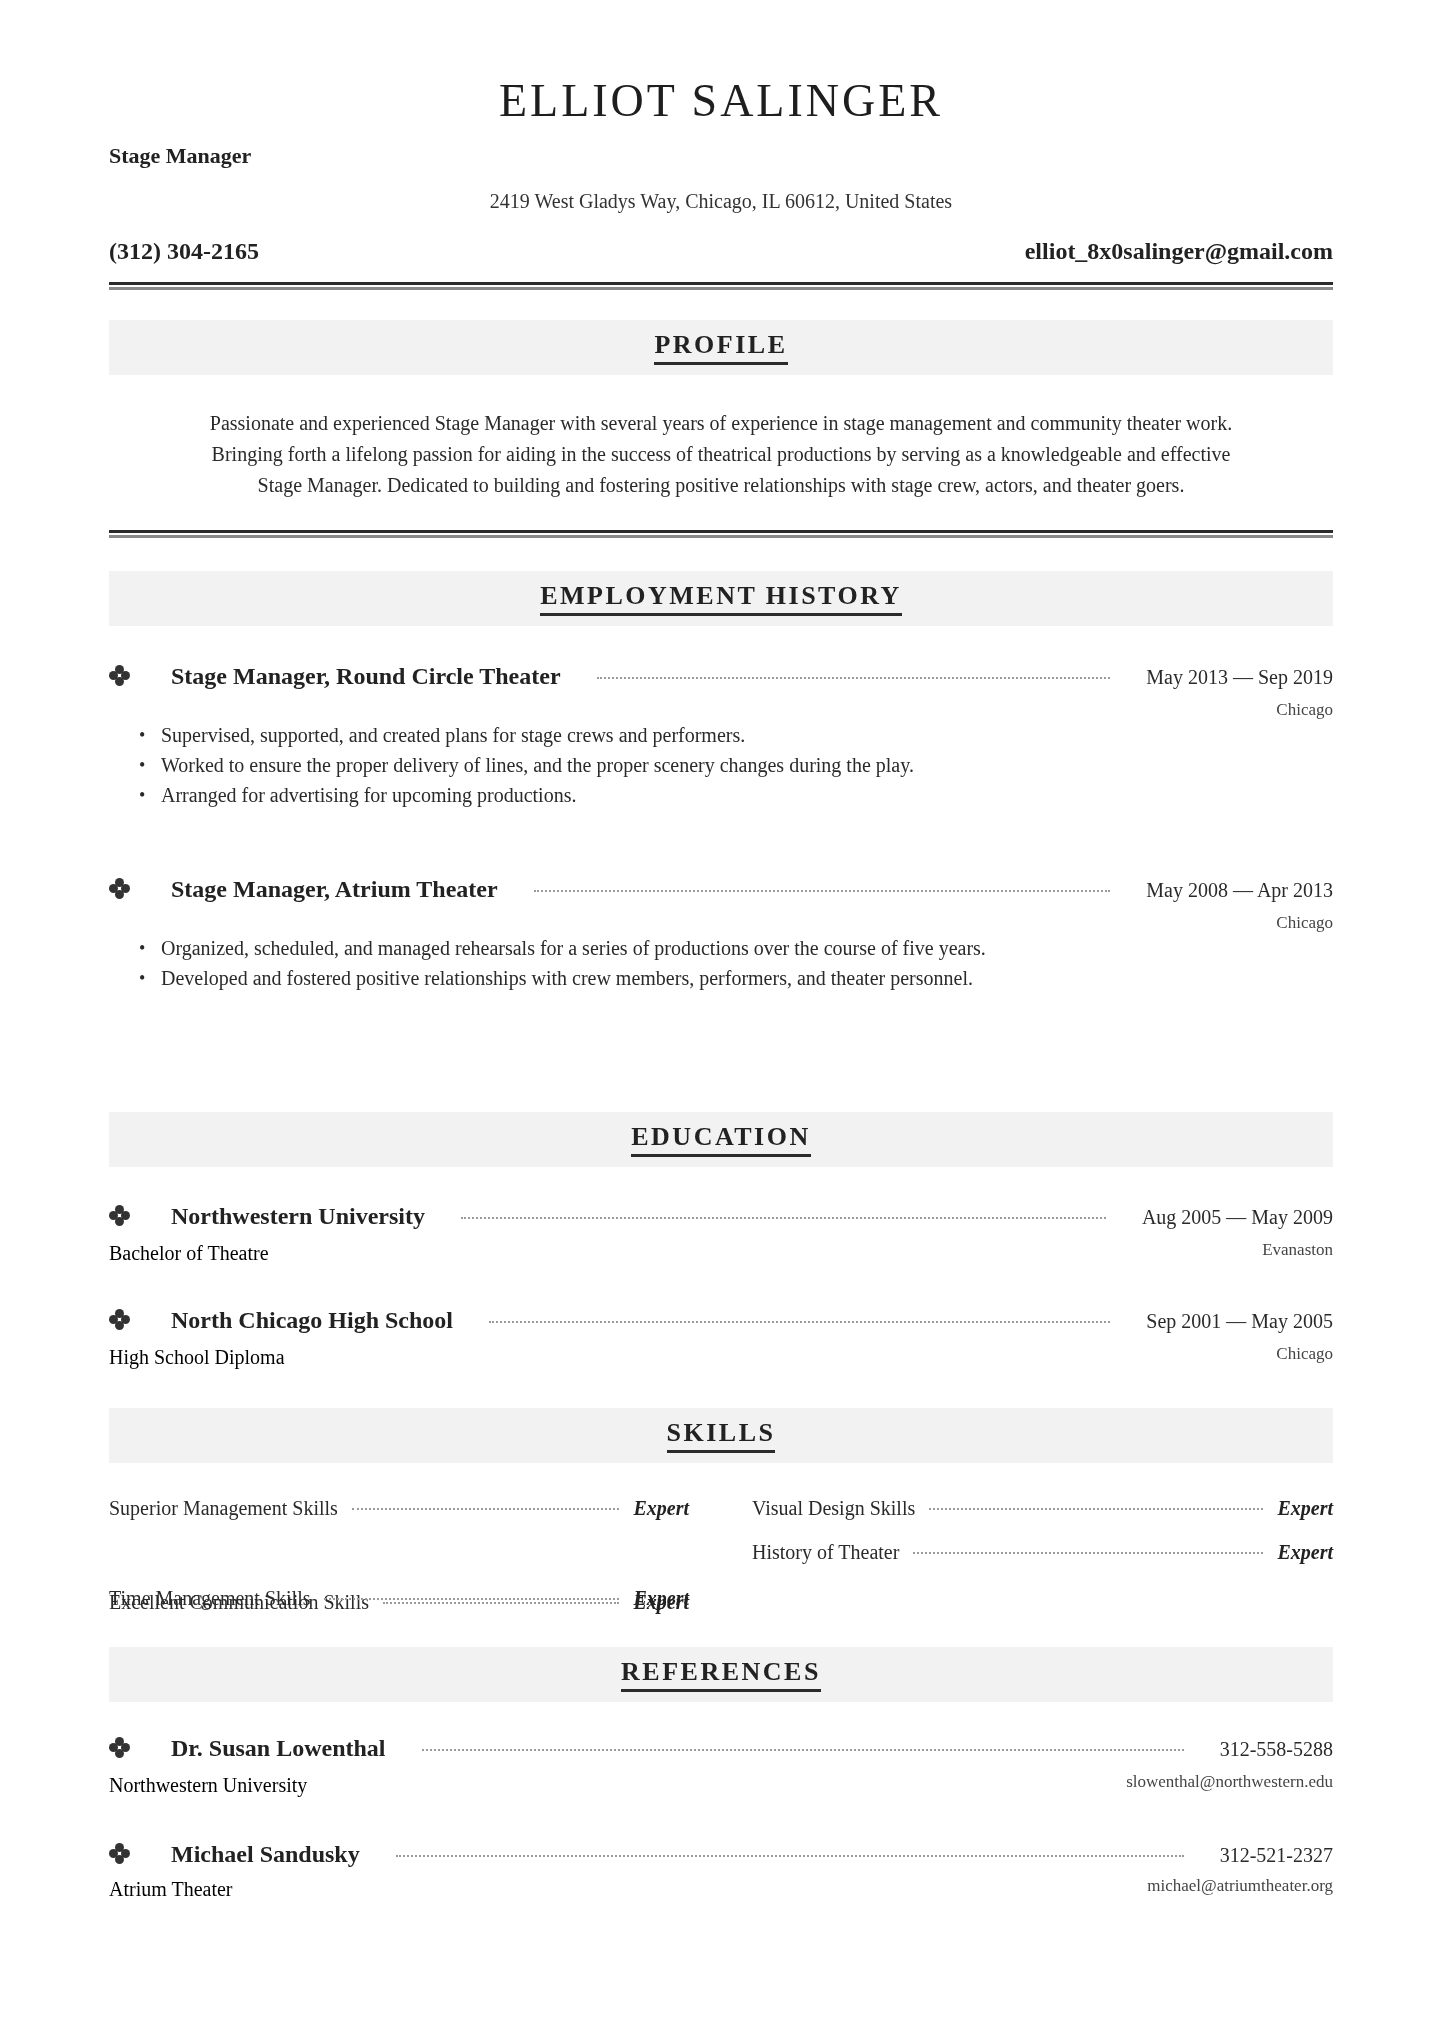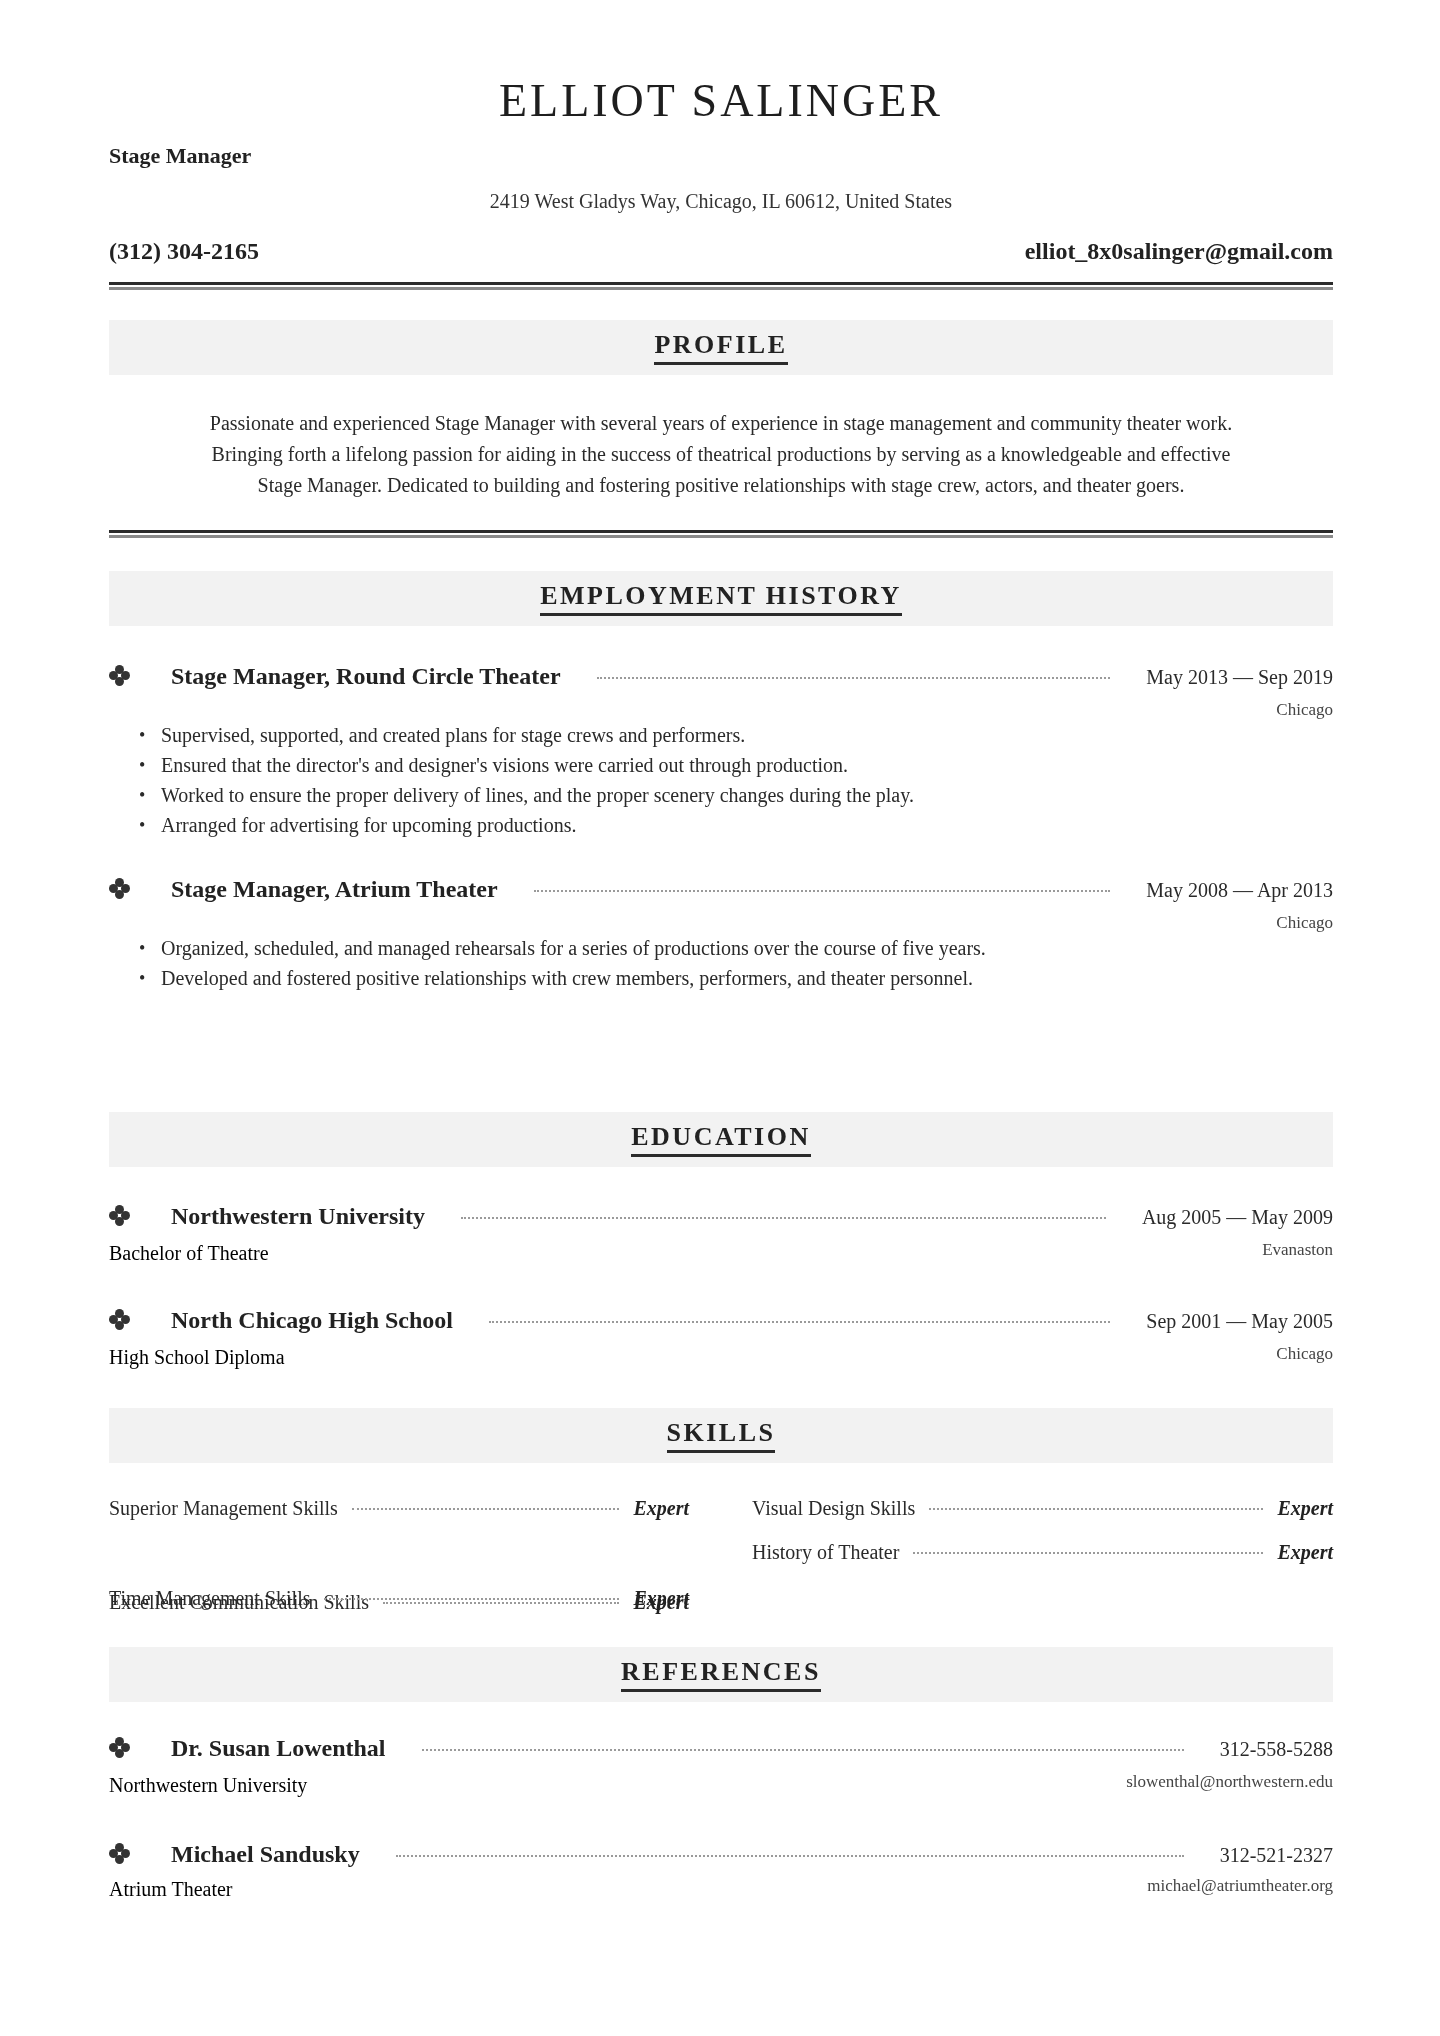--- a/index.html
+++ b/index.html
@@ -87,21 +87,20 @@
         <i style="left:12px;top:6px"></i>
         <i style="left:6px;top:12px"></i>
       </span>
     <span class="title">Stage Manager, Round Circle Theater</span>
     <span class="dots"></span>
     <span class="right">May 2013 — Sep 2019</span>
   </div>
   <div class="sub-right" style="top:700px;">Chicago</div>
   <ul class="bullets" style="top:720px;">
     <li>Supervised, supported, and created plans for stage crews and performers.</li>
-    <li>Ensured that the director's and designer's visions were carried out through production.</li>
     <li>Worked to ensure the proper delivery of lines, and the proper scenery changes during the play.</li>
     <li>Arranged for advertising for upcoming productions.</li>
   </ul>
 
   <div class="entry-head" style="top:875px;">
     <span class="icon">
         <i style="left:6px;top:0"></i>
         <i style="left:0;top:6px"></i>
         <i style="left:12px;top:6px"></i>
         <i style="left:6px;top:12px"></i>

